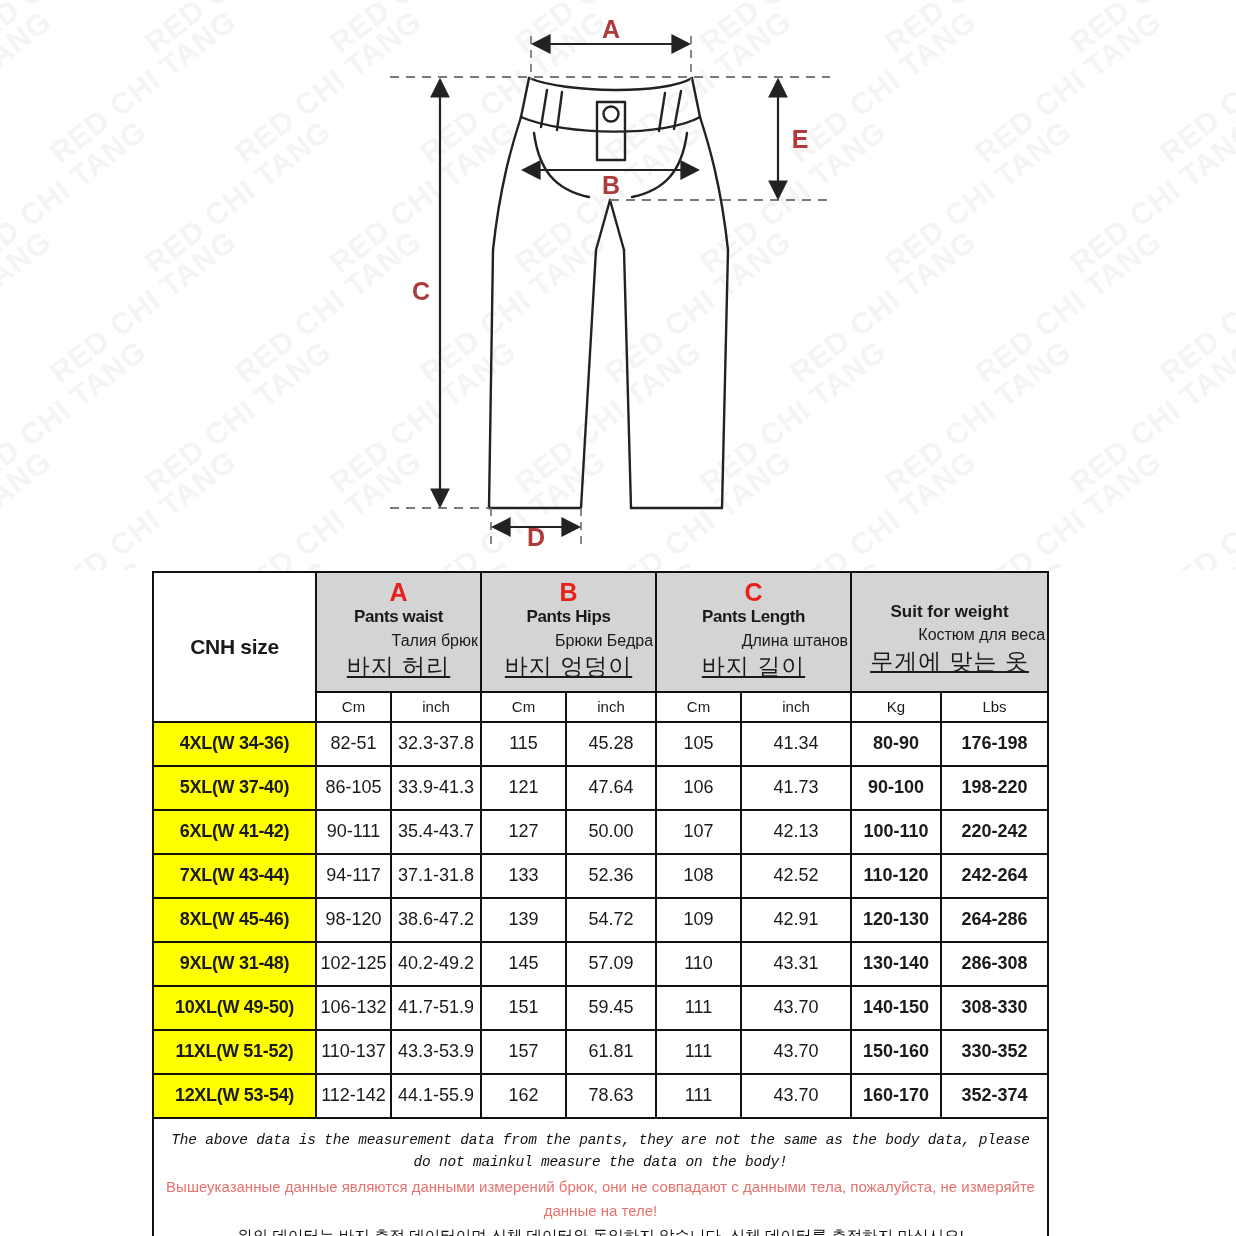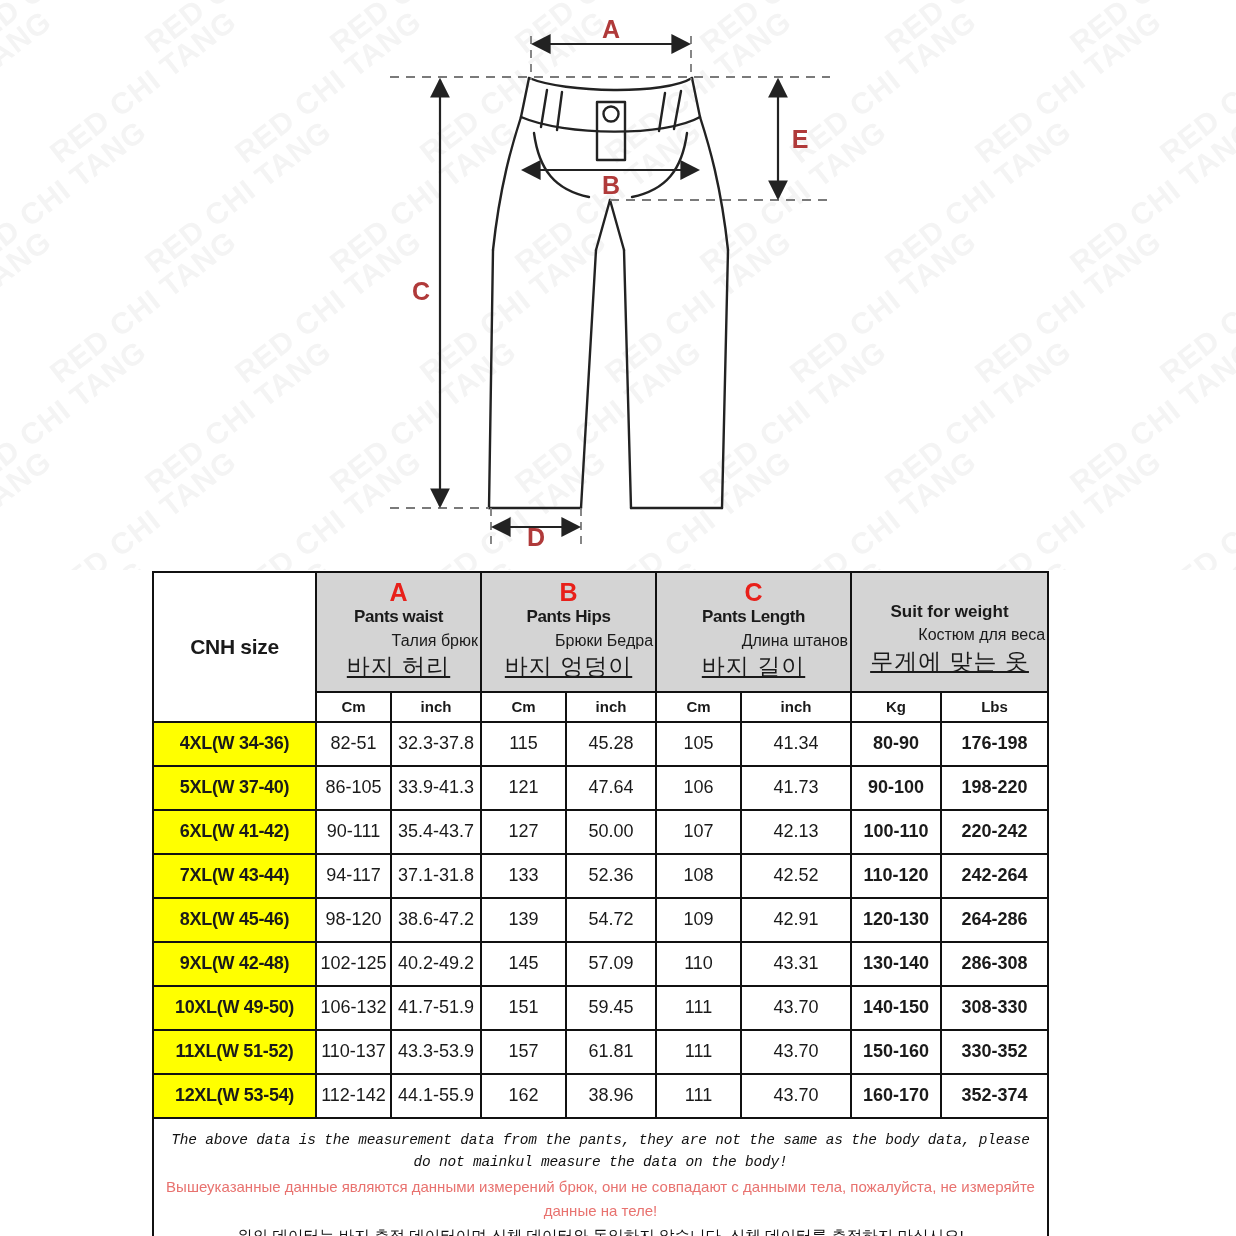--- a/index.html
+++ b/index.html
@@ -105,21 +105,21 @@
     font-weight: bold;
     font-size: 21px;
     letter-spacing: -0.3px;
     background: #ffffff !important;
   }
 
   .unit-cell {
     font-size: 15px;
     height: 26px;
     padding: 1px 0;
-    font-weight: bold;
+    font-weight: normal;
   }
 
   .size-cell {
     background: #ffff00 !important;
     font-weight: bold;
     font-size: 17px;
     letter-spacing: -0.3px;
   }
   tr.data-row td {
     height: 40px;
@@ -422,21 +422,21 @@
           <td>98-120</td>
           <td>38.6-47.2</td>
           <td>139</td>
           <td>54.72</td>
           <td>109</td>
           <td>42.91</td>
           <td class="kg-cell">120-130</td>
           <td class="lbs-cell">264-286</td>
         </tr>
         <tr class="data-row">
-          <td class="size-cell">9XL(W 42-48)</td>
+          <td class="size-cell">9XL(W 31-48)</td>
           <td>102-125</td>
           <td>40.2-49.2</td>
           <td>145</td>
           <td>57.09</td>
           <td>110</td>
           <td>43.31</td>
           <td class="kg-cell">130-140</td>
           <td class="lbs-cell">286-308</td>
         </tr>
         <tr class="data-row">
@@ -459,21 +459,21 @@
           <td>111</td>
           <td>43.70</td>
           <td class="kg-cell">150-160</td>
           <td class="lbs-cell">330-352</td>
         </tr>
         <tr class="data-row">
           <td class="size-cell">12XL(W 53-54)</td>
           <td>112-142</td>
           <td>44.1-55.9</td>
           <td>162</td>
-          <td>38.96</td>
+          <td>78.63</td>
           <td>111</td>
           <td>43.70</td>
           <td class="kg-cell">160-170</td>
           <td class="lbs-cell">352-374</td>
         </tr>
       </tbody>
 
       <tbody>
         <tr>
         <td colspan="9" class="note-cell">

